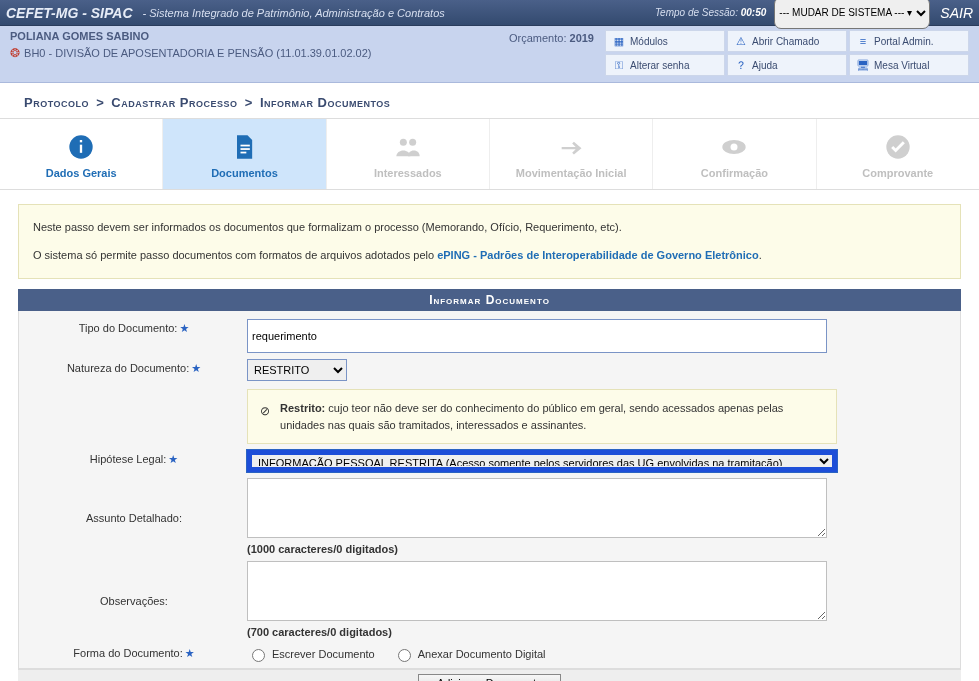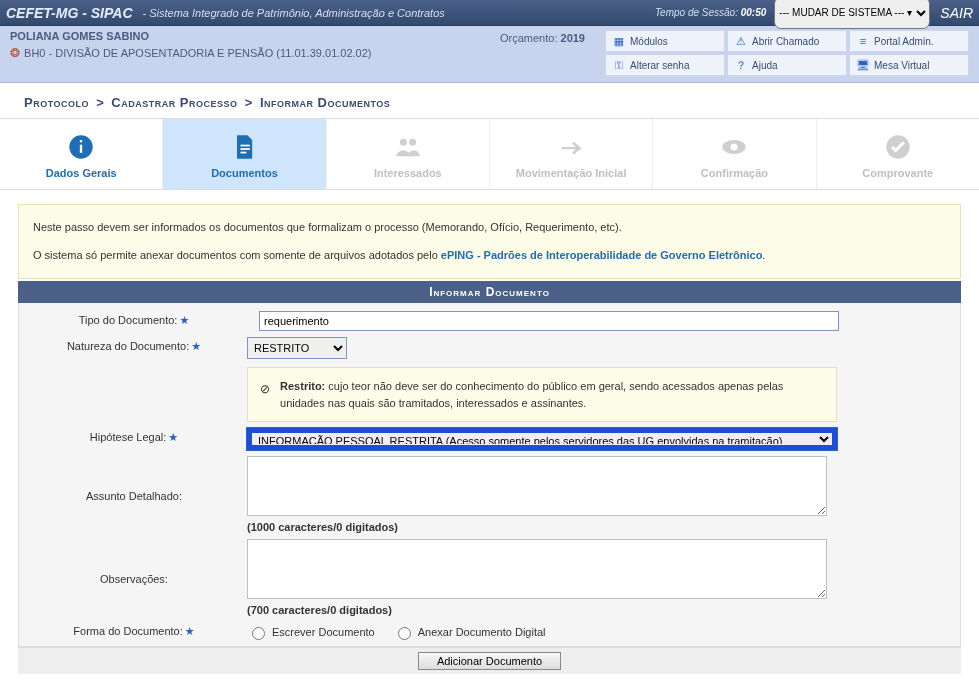--- a/index.html
+++ b/index.html
@@ -70,21 +70,21 @@
     color: #4b5b80;
     font-size: 11px;
     margin-top: 4px;
     display: flex;
     align-items: center;
   }
   .userbar-left .unit .globe { color: #c03a2b; margin-right: 4px; font-size: 12px; }
   .orcamento {
     color: #4b5b80;
     font-size: 11px;
-    padding-right: 20px;
+    padding-right: 11px;
     white-space: nowrap;
     align-self: flex-start;
     padding-top: 2px;
   }
   .orcamento .year { font-weight: bold; }
   .link-grid {
     display: grid;
     grid-template-columns: repeat(3, 120px);
     grid-template-rows: repeat(2, 22px);
     gap: 2px;
@@ -121,21 +121,21 @@
     padding: 14px 0 10px 0;
     color: #bfbfbf;
     font-weight: bold;
     font-size: 11px;
     border-right: 1px solid #eee;
   }
   .step:last-child { border-right: none; }
   .step.done { color: #1f6db5; }
   .step.active { background: #cfe5fb; color: #1f6db5; }
   .infobox {
-    margin: 14px 18px 2px 18px;
+    margin: 14px 18px 10px 18px;
     background: #fdfce9;
     border: 1px solid #e5e2b8;
     padding: 14px 14px;
     color: #333;
     font-size: 11px;
     line-height: 1.6;
   }
   .infobox a { color: #1f6db5; font-weight: bold; text-decoration: none; }
   .form-wrap { margin: 0 18px 0 18px; }
   .form-title {
@@ -165,23 +165,22 @@
     padding-right: 6px;
     padding-top: 3px;
     font-size: 11px;
   }
   .star { color: #2a63c2; font-size: 11px; margin-left: 2px; }
   .finput { flex: 1; }
   .finput input[type=text] {
     width: 580px;
     border: 1px solid #7a94c6;
     height: 20px;
-    padding: 9px 4px;
-    font-size: 11px;
-    margin-left: 12px;
+    padding: 16px 4px;
+    font-size: 11px;
   }
   .finput select.small {
     border: 1px solid #7a94c6;
     height: 22px;
     font-size: 11px;
     min-width: 100px;
     padding: 1px 2px;
   }
   .finput select.wide {
     border: 5px solid #1d4ed8;
@@ -338,21 +337,21 @@
         <circle cx="12" cy="12" r="10" fill="#cfcfcf"></circle>
         <path d="M7 12l3 3 7-7" stroke="#fff" stroke-width="2.5" fill="none"></path>
       </svg>
     <span>Comprovante</span>
   </div>
 </div>
 
 <div class="infobox">
   <div>Neste passo devem ser informados os documentos que formalizam o processo (Memorando, Ofício, Requerimento, etc).</div>
   <div style="margin-top:10px">
-    <span>O sistema só permite anexar documentos com somente de arquivos adotados pelo </span><a href="#">ePING - Padrões de Interoperabilidade de Governo Eletrônico</a><span>.</span>
+    <span>O sistema só permite passo documentos com formatos de arquivos adotados pelo </span><a href="#">ePING - Padrões de Interoperabilidade de Governo Eletrônico</a><span>.</span>
   </div>
 </div>
 
 <div class="form-wrap">
   <div class="form-title">Informar Documento</div>
   <div class="form-body">
 
     <div class="frow">
       <div class="flabel">
         <span>Tipo do Documento:</span><span class="star">★</span>

